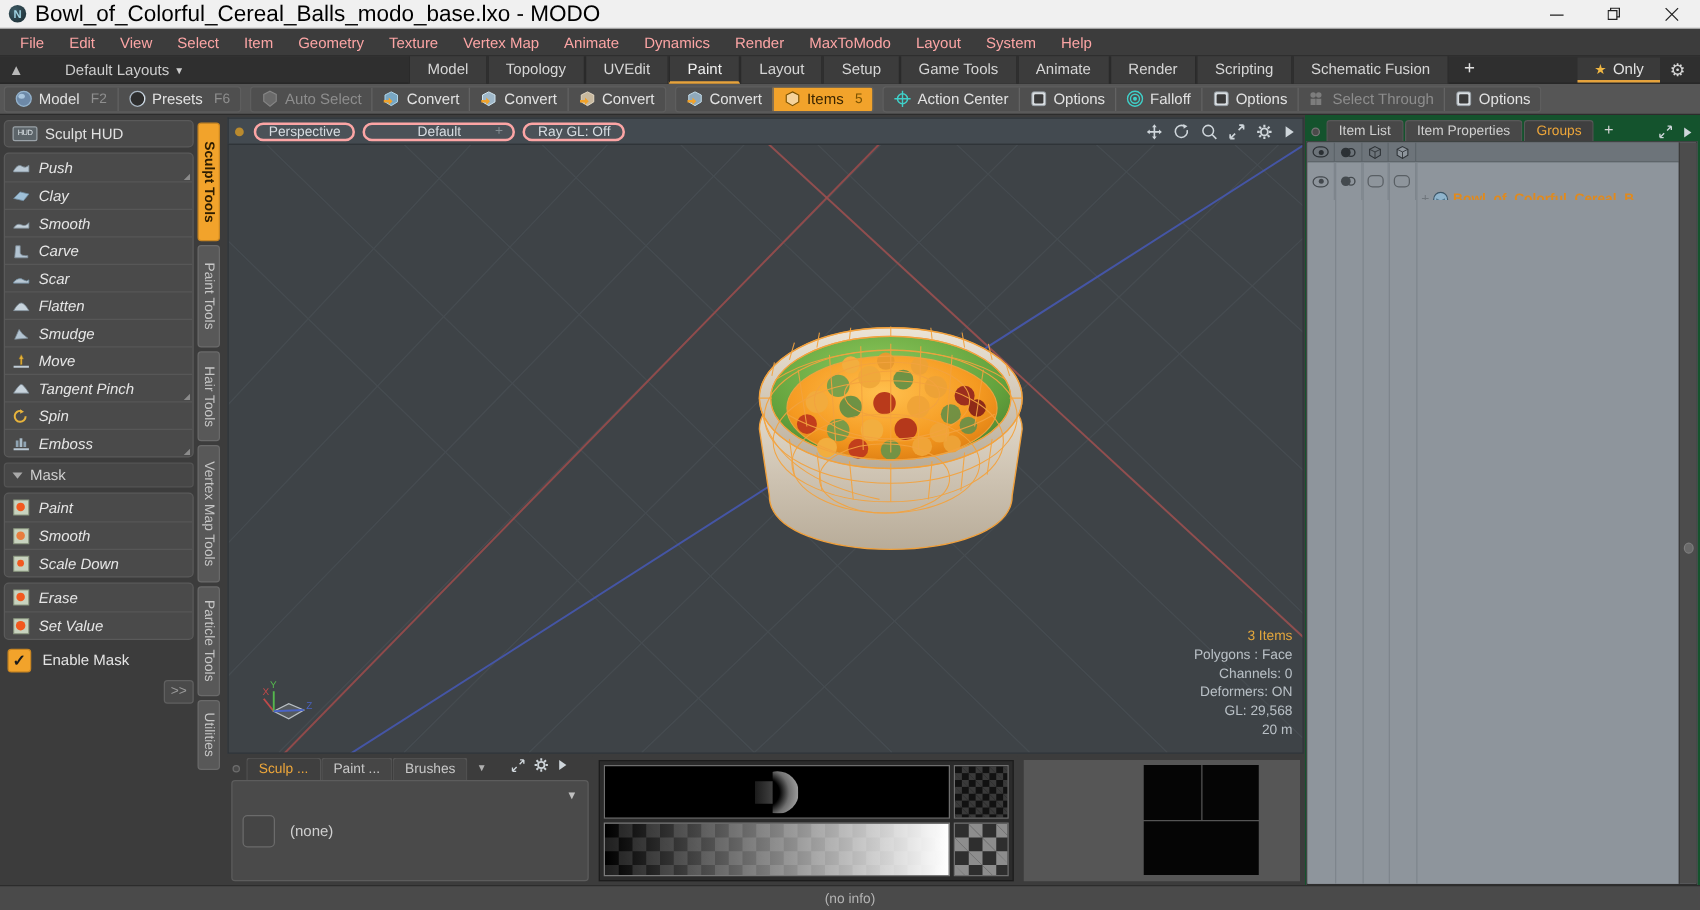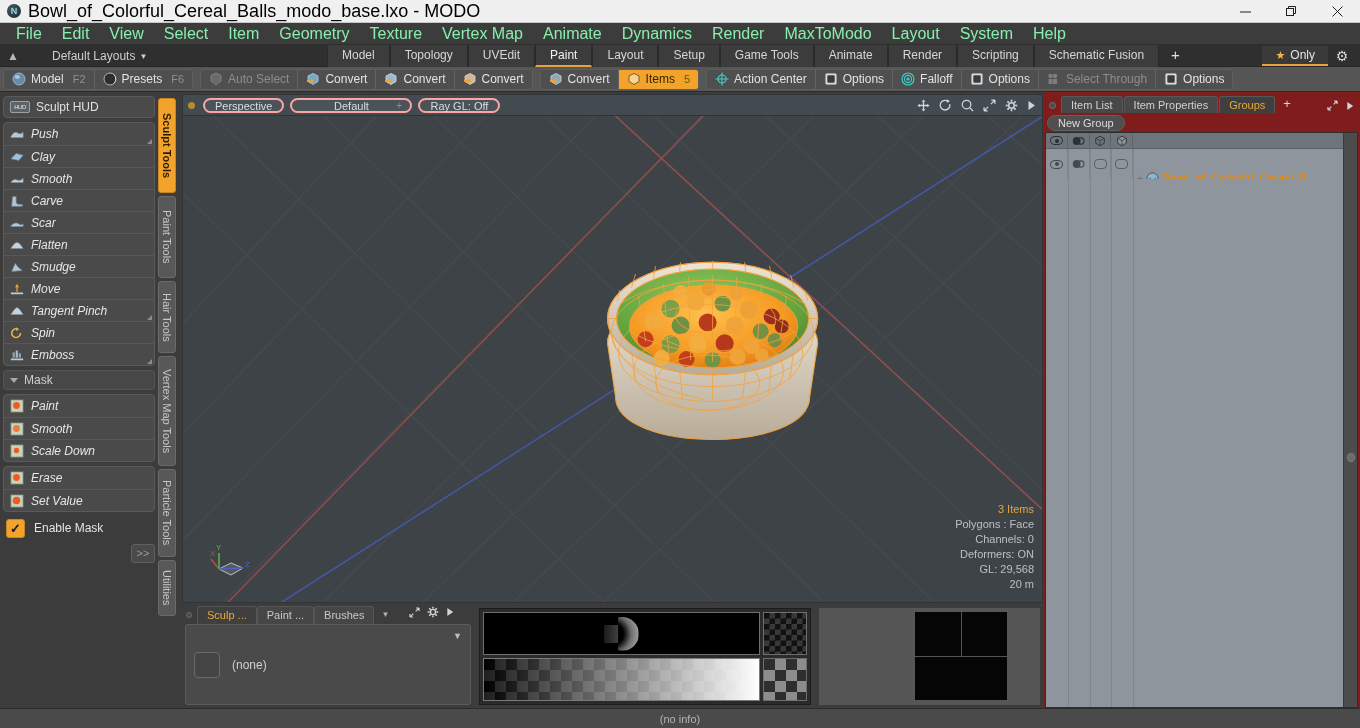--- a/index.html
+++ b/index.html
@@ -34,22 +34,22 @@
   .wbtns { display: flex; height: 23px; }
   .wbtn { width: 46px; height: 23px; display: flex; align-items: center; justify-content: center; color: #202020; }
   .wbtn svg { display: block; }
 
   
   .menubar {
     height: 22px; background: #3c3c3c; display: flex; align-items: center;
     flex: 0 0 22px; padding-left: 6px; border-bottom: 1px solid #2e2e2e;
   }
   .menuitem {
-    padding: 0 10px; height: 22px; line-height: 22px; color: #86efac;
-    font-size: 16px; white-space: nowrap;
+    padding: 0 10px; height: 22px; line-height: 22px; color: #fca5a5;
+    font-size: 12px; white-space: nowrap;
   }
 
   
   .layoutbar {
     height: 22px; background: #2f2f2f; display: flex; align-items: center;
     flex: 0 0 22px; border-bottom: 1px solid #262626; position: relative;
   }
   .layoutbar .homeicon {
     width: 26px; text-align: center; color: #b9b9b9; font-size: 12px;
   }
@@ -223,21 +223,21 @@
     background-size: 22px 22px; background-position: 0 0, 11px 11px;
   }
   .bp-right { flex: 1 1 auto; background: #3c3c3c; padding: 3px; }
   .bp-right-inner { width: 100%; height: 100%; background: #565656; position: relative; }
   .quadimg { position: absolute; left: 96px; top: 4px; width: 92px; height: 88px; background: #000;
              display: grid; grid-template-columns: 1fr 1fr; grid-template-rows: 1fr 1fr; gap: 1px; background: #555; }
   .quadimg > div { background: #050505; }
   .quadimg > div:nth-child(3) { grid-column: 1 / span 2; }
 
   
-  .rightpanel { width: 316px; flex: 0 0 316px; background: #7f1d1d; display: flex; flex-direction: column; padding: 2px 2px 0 1px; }
+  .rightpanel { width: 316px; flex: 0 0 316px; background: #14532d; display: flex; flex-direction: column; padding: 2px 2px 0 1px; }
   .rp-tabrow { height: 19px; flex: 0 0 19px; display: flex; align-items: flex-end; position: relative; padding-left: 4px; }
   .rp-dot { width: 7px; height: 7px; border-radius: 50%; background: #4a4a4a; border: 1px solid #757575;
             margin: 0 5px 4px 0; flex: 0 0 7px; }
   .rptab {
     padding: 0 9px; height: 17px; line-height: 16px; font-size: 11px; color: #d0d0d0;
     background: #484848; border: 1px solid #585858; border-bottom: none; border-radius: 3px 3px 0 0;
     white-space: nowrap; margin-right: 1px;
   }
   .rptab.active { background: #3f3f3f; color: #eda63a; }
   .rptab.plus { background: transparent; border: none; color: #d5d5d5; font-size: 13px; padding: 0 7px; }
@@ -886,23 +886,20 @@
           <svg width="11" height="11" viewBox="0 0 14 14">
             <path d="M12.8 1.2 L8.5 5.5 M12.8 1.2 L12.8 5 M12.8 1.2 L9 1.2" stroke="#cfd6db" stroke-width="1.4" fill="none"></path>
             <path d="M1.2 12.8 L5.5 8.5 M1.2 12.8 L1.2 9 M1.2 12.8 L5 12.8" stroke="#cfd6db" stroke-width="1.4" fill="none"></path>
           </svg>
           <svg width="8" height="10" viewBox="0 0 9 11">
             <path d="M1.5 1 L8 5.5 L1.5 10 Z" fill="#cfd6db"></path>
           </svg>
         </span>
       </div>
 
-      <div class="rp-newgroup">
-        <span class="newgroupbtn">New Group</span>
-      </div>
 
       <div class="rp-list">
         <div class="rp-list-cols">
           <div class="rp-hdr">
             <span class="colcell c1">
                 <span class="eye"></span>
               </span>
             <span class="colcell c2">
               <svg width="13" height="12" viewBox="0 0 14 13">
                 <circle cx="5" cy="6.5" r="4.2" fill="#2c3135"></circle>

